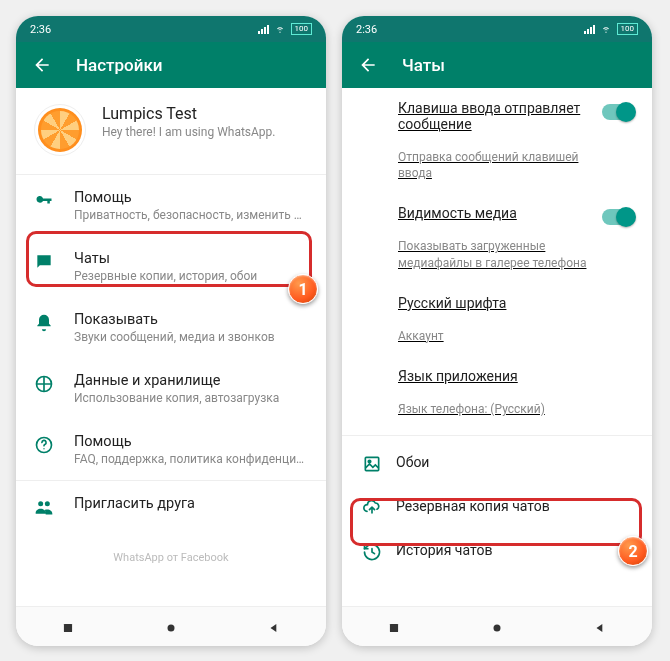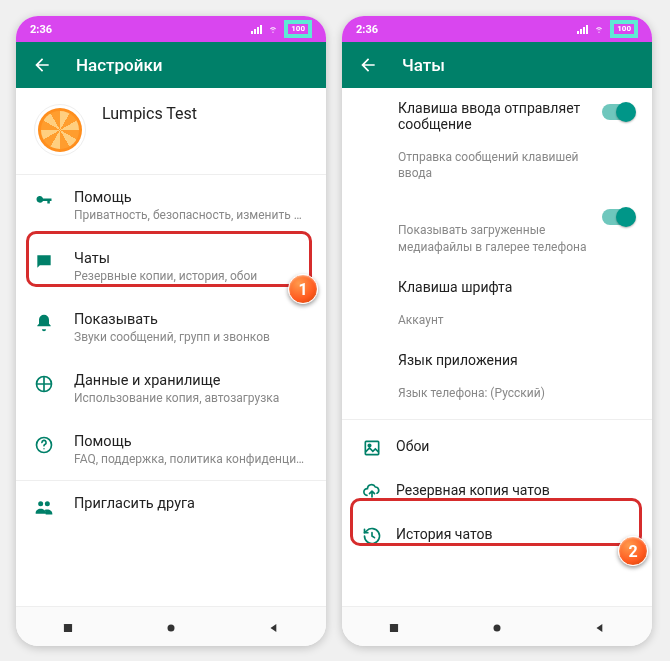--- a/index.html
+++ b/index.html
@@ -17,28 +17,28 @@
     background: #fff;
     border-radius: 22px;
     box-shadow: 0 2px 10px rgba(0,0,0,0.2);
     overflow: hidden;
     position: relative;
     display: flex;
     flex-direction: column;
   }
   .statusbar {
     height: 26px;
-    background: #d946ef;
+    background: #0f766e;
     color: #fff;
     display: flex;
     align-items: center;
     justify-content: space-between;
     padding: 0 14px;
     font-size: 11px;
-    font-weight: 700;
+    font-weight: 400;
   }
   .status-right { display:flex; align-items:center; gap:4px; }
   .appbar {
     height: 46px;
     background: #008069;
     color: #fff;
     display: flex;
     align-items: center;
     padding: 0 16px;
     gap: 24px;
@@ -102,40 +102,40 @@
     color:#fff; font-weight:700; font-size:16px;
     display:flex; align-items:center; justify-content:center;
     box-shadow: 0 2px 4px rgba(0,0,0,0.4), inset 0 1px 2px rgba(255,255,255,0.5);
     border:1px solid #fff;
   }
   
   .setting-row {
     padding: 12px 18px 12px 20px;
     display:flex; align-items:flex-start; gap:14px;
   }
-  .setting-row.indented { padding-left: 56px; }
+  .setting-row.indented { padding-left: 56px; text-decoration: underline; }
   .setting-row .texts { flex:1; }
   .setting-row .title { font-size:14px; color:#222; }
   .setting-row .sub { font-size:12px; color:#888; margin-top:17px; line-height:1.35; }
   .toggle {
     width:32px; height:16px; border-radius:10px;
     background:#6fc7bd; position:relative; flex-shrink:0; margin-top:4px;
   }
   .toggle::after {
     content:""; position:absolute; right:-2px; top:-2px;
     width:20px; height:20px; border-radius:50%; background:#009688;
     box-shadow:0 1px 2px rgba(0,0,0,0.3);
   }
   .sec-divider { height:1px; background:#eee; margin:6px 0; }
   .icon svg { width:100%; height:100%; }
   .signal { display:inline-flex; align-items:flex-end; gap:1px; height:10px;}
   .signal span{ width:2px; background:#fff; }
   .signal span:nth-child(1){height:3px}.signal span:nth-child(2){height:5px}
   .signal span:nth-child(3){height:7px}.signal span:nth-child(4){height:9px}
-  .batt { border:4px solid #5eead4; border-radius:0; padding:0 3px; font-size:8px; line-height:10px; display:inline-flex; align-items:center;}
+  .batt { border:1px solid #5eead4; border-radius:0; padding:0 3px; font-size:8px; line-height:10px; display:inline-flex; align-items:center;}
 </style>
 </head>
 <body>
 
 <div class="phone">
   <div class="statusbar">
     <span>2:36</span>
     <div class="status-right">
       <span class="signal">
           <span></span>
@@ -159,20 +159,21 @@
     </span>
     <span class="title">Настройки</span>
   </div>
   <div class="content">
     <div class="profile-row">
       <div class="avatar">
           <div class="orange-slice"></div>
         </div>
       <div class="profile-text">
         <div class="name">Lumpics Test</div>
+        <div class="status">Hey there! I am using WhatsApp.</div>
       </div>
     </div>
     <div class="divider"></div>
 
     <div class="list-item">
       <span class="icon">
           <svg viewBox="0 0 24 24" fill="currentColor">
             <path d="M7 14a4 4 0 1 1 3.9-5H21v3h-2v3h-3v-3h-5.1A4 4 0 0 1 7 14z"></path>
           </svg>
         </span>
@@ -195,21 +196,21 @@
     </div>
 
     <div class="list-item">
       <span class="icon">
           <svg viewBox="0 0 24 24" fill="currentColor">
             <path d="M12 2a6 6 0 0 0-6 6v5l-2 2v1h16v-1l-2-2V8a6 6 0 0 0-6-6zm0 20a2.5 2.5 0 0 0 2.5-2.5h-5A2.5 2.5 0 0 0 12 22z"></path>
           </svg>
         </span>
       <div class="texts">
           <div class="title">Показывать</div>
-          <div class="sub">Звуки сообщений, групп и звонков</div>
+          <div class="sub">Звуки сообщений, медиа и звонков</div>
         </div>
     </div>
 
     <div class="list-item">
       <span class="icon">
           <svg viewBox="0 0 24 24" fill="none" stroke="currentColor" stroke-width="2">
             <circle cx="12" cy="12" r="9"></circle>
             <path d="M12 3v18M3 12h18"></path>
           </svg>
         </span>
@@ -239,20 +240,21 @@
             <circle cx="8" cy="8" r="3"></circle>
             <circle cx="16" cy="8" r="3"></circle>
             <path d="M2 19c0-2.8 2.7-5 6-5s6 2.2 6 5v1H2v-1zm12 1v-1c0-1.3-.5-2.5-1.3-3.4 1-.4 2.1-.6 3.3-.6 3.3 0 6 2.2 6 5v1h-8z"></path>
           </svg>
         </span>
       <div class="texts">
           <div class="title">Пригласить друга</div>
         </div>
     </div>
 
+    <div class="footer-text">WhatsApp от Facebook</div>
 
     <div class="highlight-box" style="left:10px; top:143px; width:286px; height:56px;"></div>
     <div class="badge" style="left:272px; top:186px;">1</div>
   </div>
   <div class="navbar">
     <span class="nav-icon"><svg viewBox="0 0 24 24" fill="#333">
           <rect x="5" y="5" width="14" height="14" rx="1"></rect>
         </svg></span>
     <span class="nav-icon"><svg viewBox="0 0 24 24" fill="#333">
           <circle cx="12" cy="12" r="6"></circle>
@@ -294,28 +296,29 @@
     <div class="setting-row indented">
       <div class="texts">
           <div class="title">Клавиша ввода отправляет сообщение</div>
           <div class="sub">Отправка сообщений клавишей ввода</div>
         </div>
       <div class="toggle"></div>
     </div>
 
     <div class="setting-row indented">
       <div class="texts">
+          <div class="title">Видимость медиа</div>
           <div class="sub">Показывать загруженные медиафайлы в галерее телефона</div>
         </div>
       <div class="toggle"></div>
     </div>
 
     <div class="setting-row indented">
       <div class="texts">
-          <div class="title">Клавиша шрифта</div>
+          <div class="title">Русский шрифта</div>
           <div class="sub">Аккаунт</div>
         </div>
     </div>
 
     <div class="setting-row indented">
       <div class="texts">
           <div class="title">Язык приложения</div>
           <div class="sub">Язык телефона: (Русский)</div>
         </div>
     </div>

